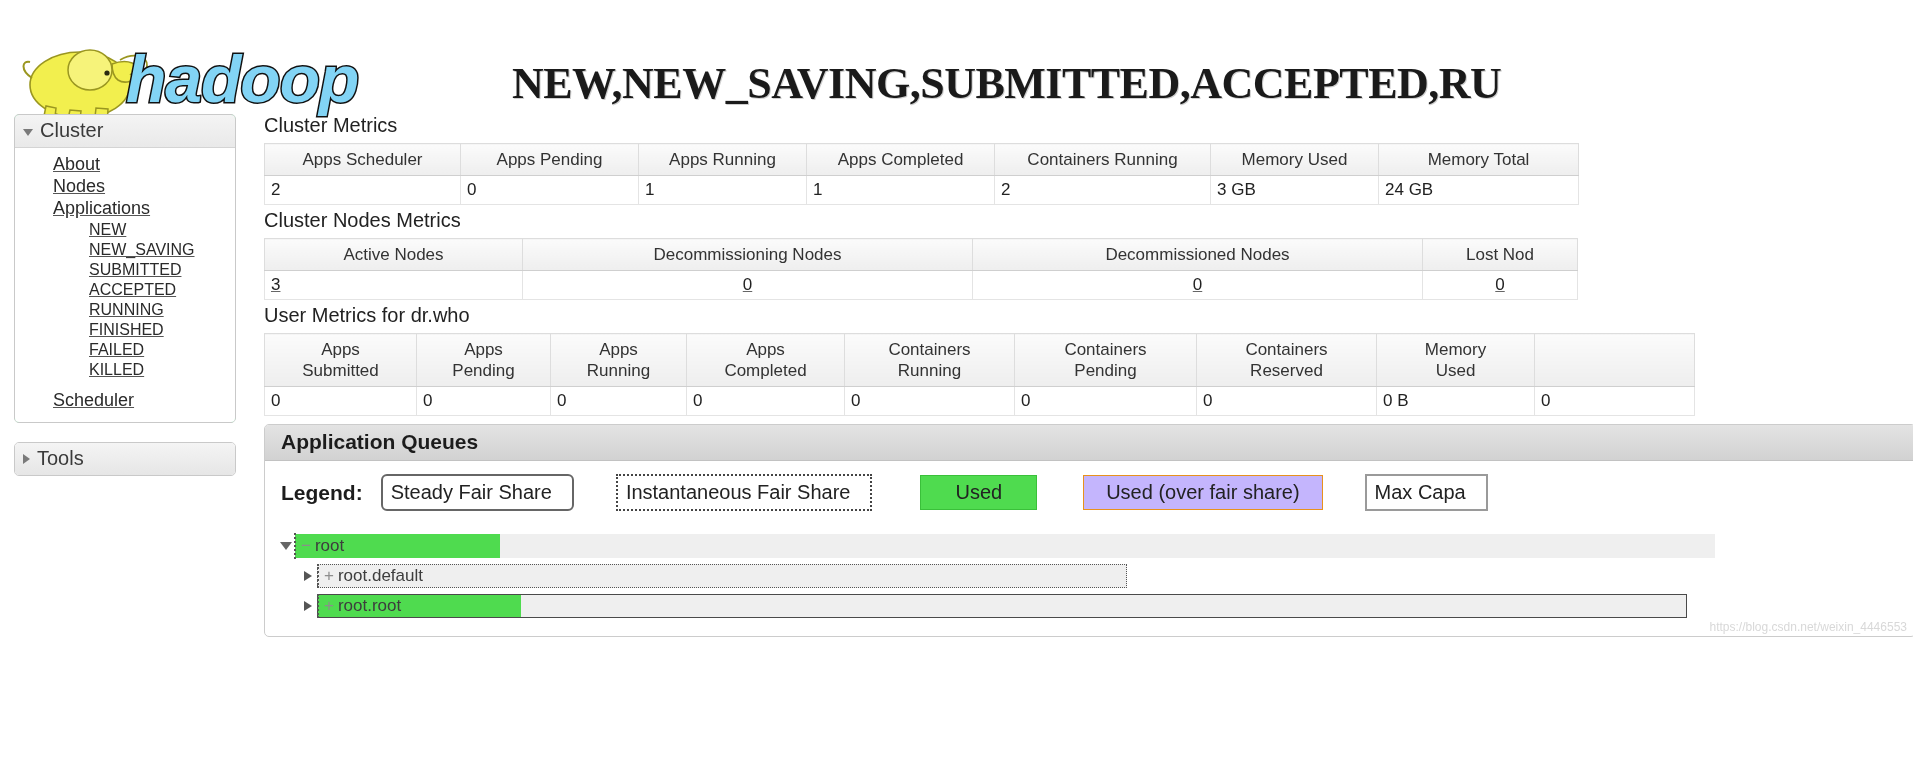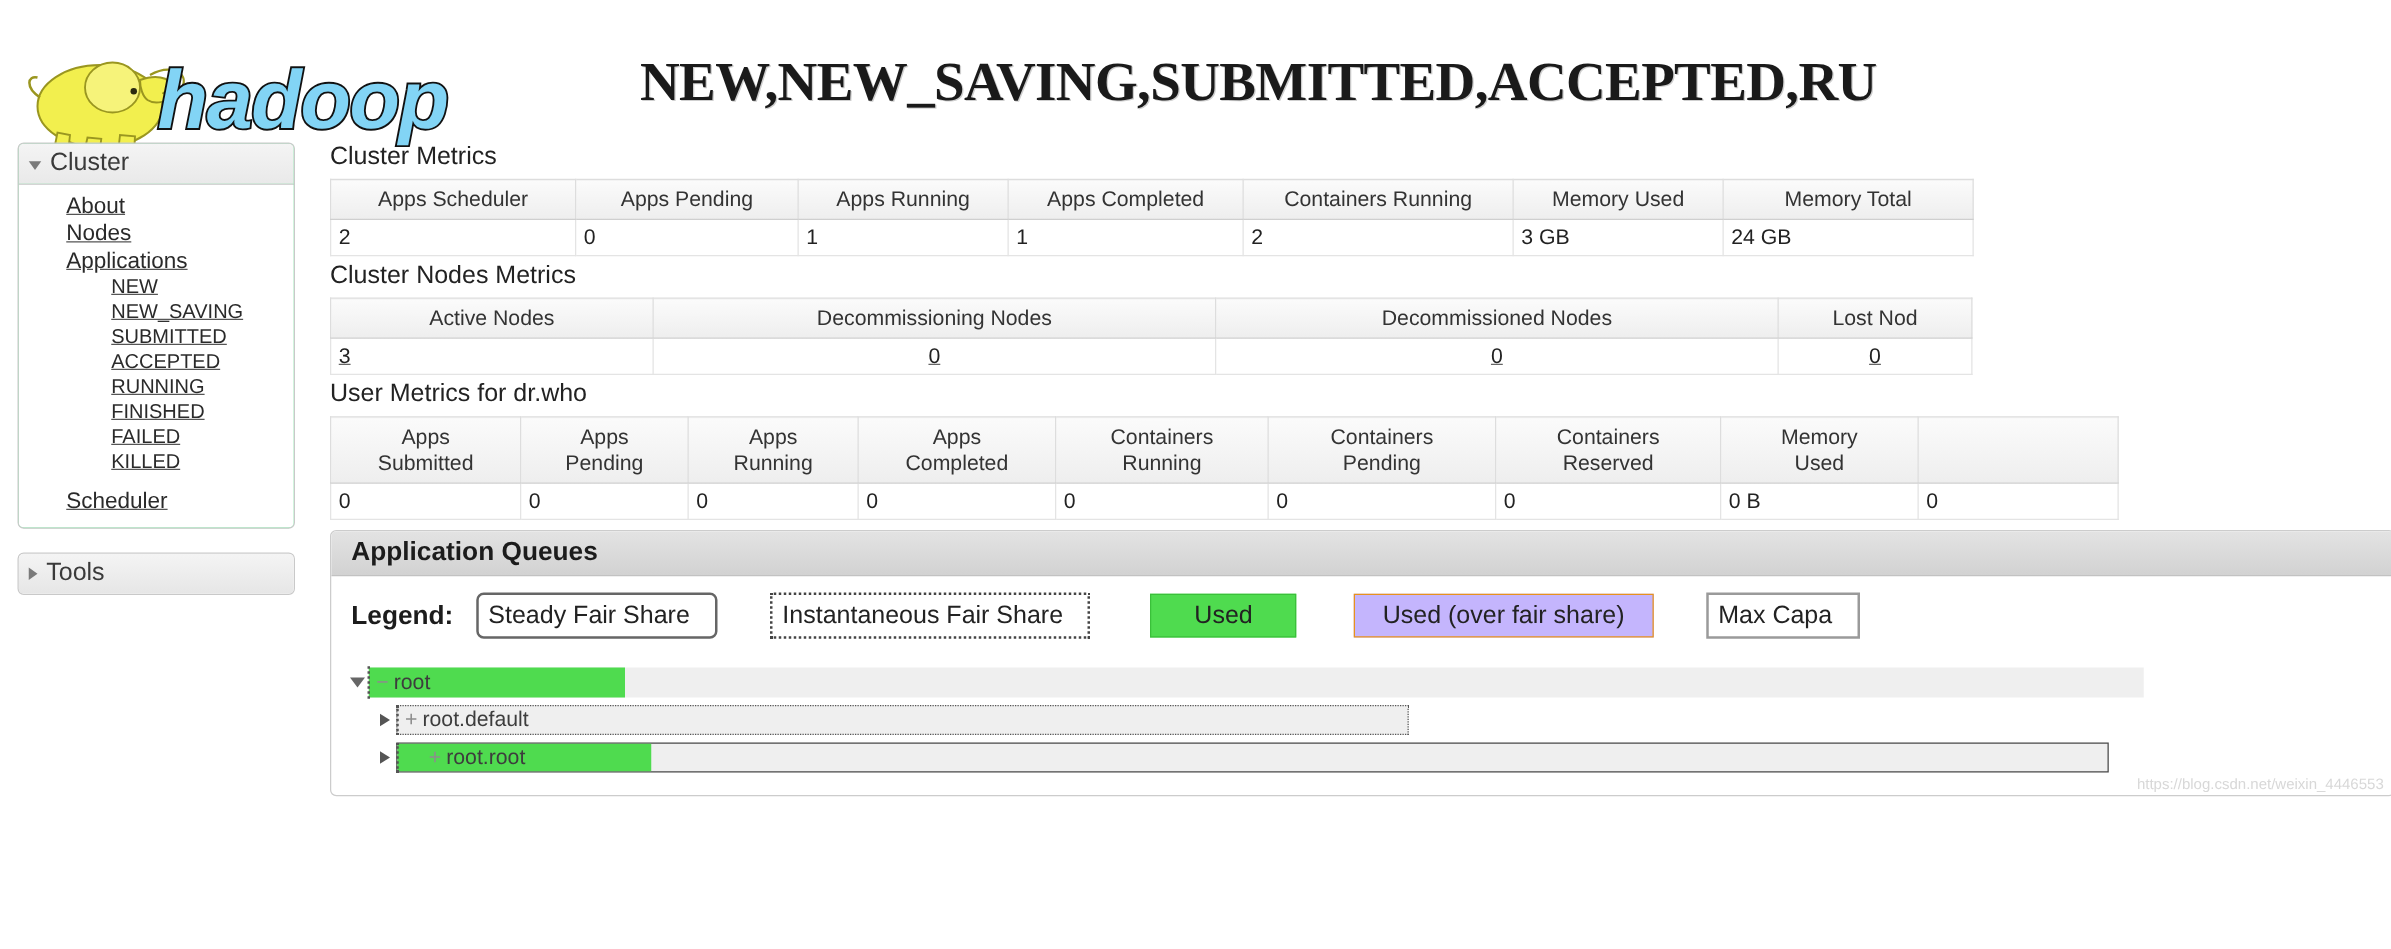--- a/index.html
+++ b/index.html
@@ -16,21 +16,21 @@
   
   #header {
     position: absolute; left: 0; top: 0; width: 1577px; height: 95px;
     display: flex; align-items: center; overflow: hidden; margin-top: 40px;
   }
   #logo-wrap {
     position: absolute; left: 8px; top: 0px; width: 420px; height: 92px;
   }
   #logo-svg { display: block; }
   #header-title {
-    position: absolute; left: 512px; top: 0;
+    position: absolute; left: 512px; top: 18px;
     font-family: "Liberation Serif", serif;
     font-weight: bold;
     font-size: 44px;
     letter-spacing: -0.5px;
     color: #1a1a1a;
     white-space: nowrap;
     text-shadow: 1px 1px 0 #cfcfcf;
   }
 
   
@@ -171,21 +171,21 @@
     border-top: 5px solid transparent;
     border-bottom: 5px solid transparent;
     border-left: 8px solid #555;
   }
   .q-bar-outer {
     position: relative;
     height: 24px;
     background: #efefef;
     display: flex; align-items: center;
   }
-  .q-bar-outer.solid-border { border: 1px solid #4a4a4a; padding-left: 19px; }
+  .q-bar-outer.solid-border { border: 1px solid #4a4a4a; }
   .q-bar-outer.dotted-border { border: 1px dotted #555; }
   .q-fill {
     position: absolute; left: 0; top: 0; bottom: 0;
     background: #4fdb4f;
   }
   .q-label {
     position: relative; z-index: 2;
     font-size: 17px; color: #3d3d3d;
     padding-left: 6px;
     white-space: nowrap;

